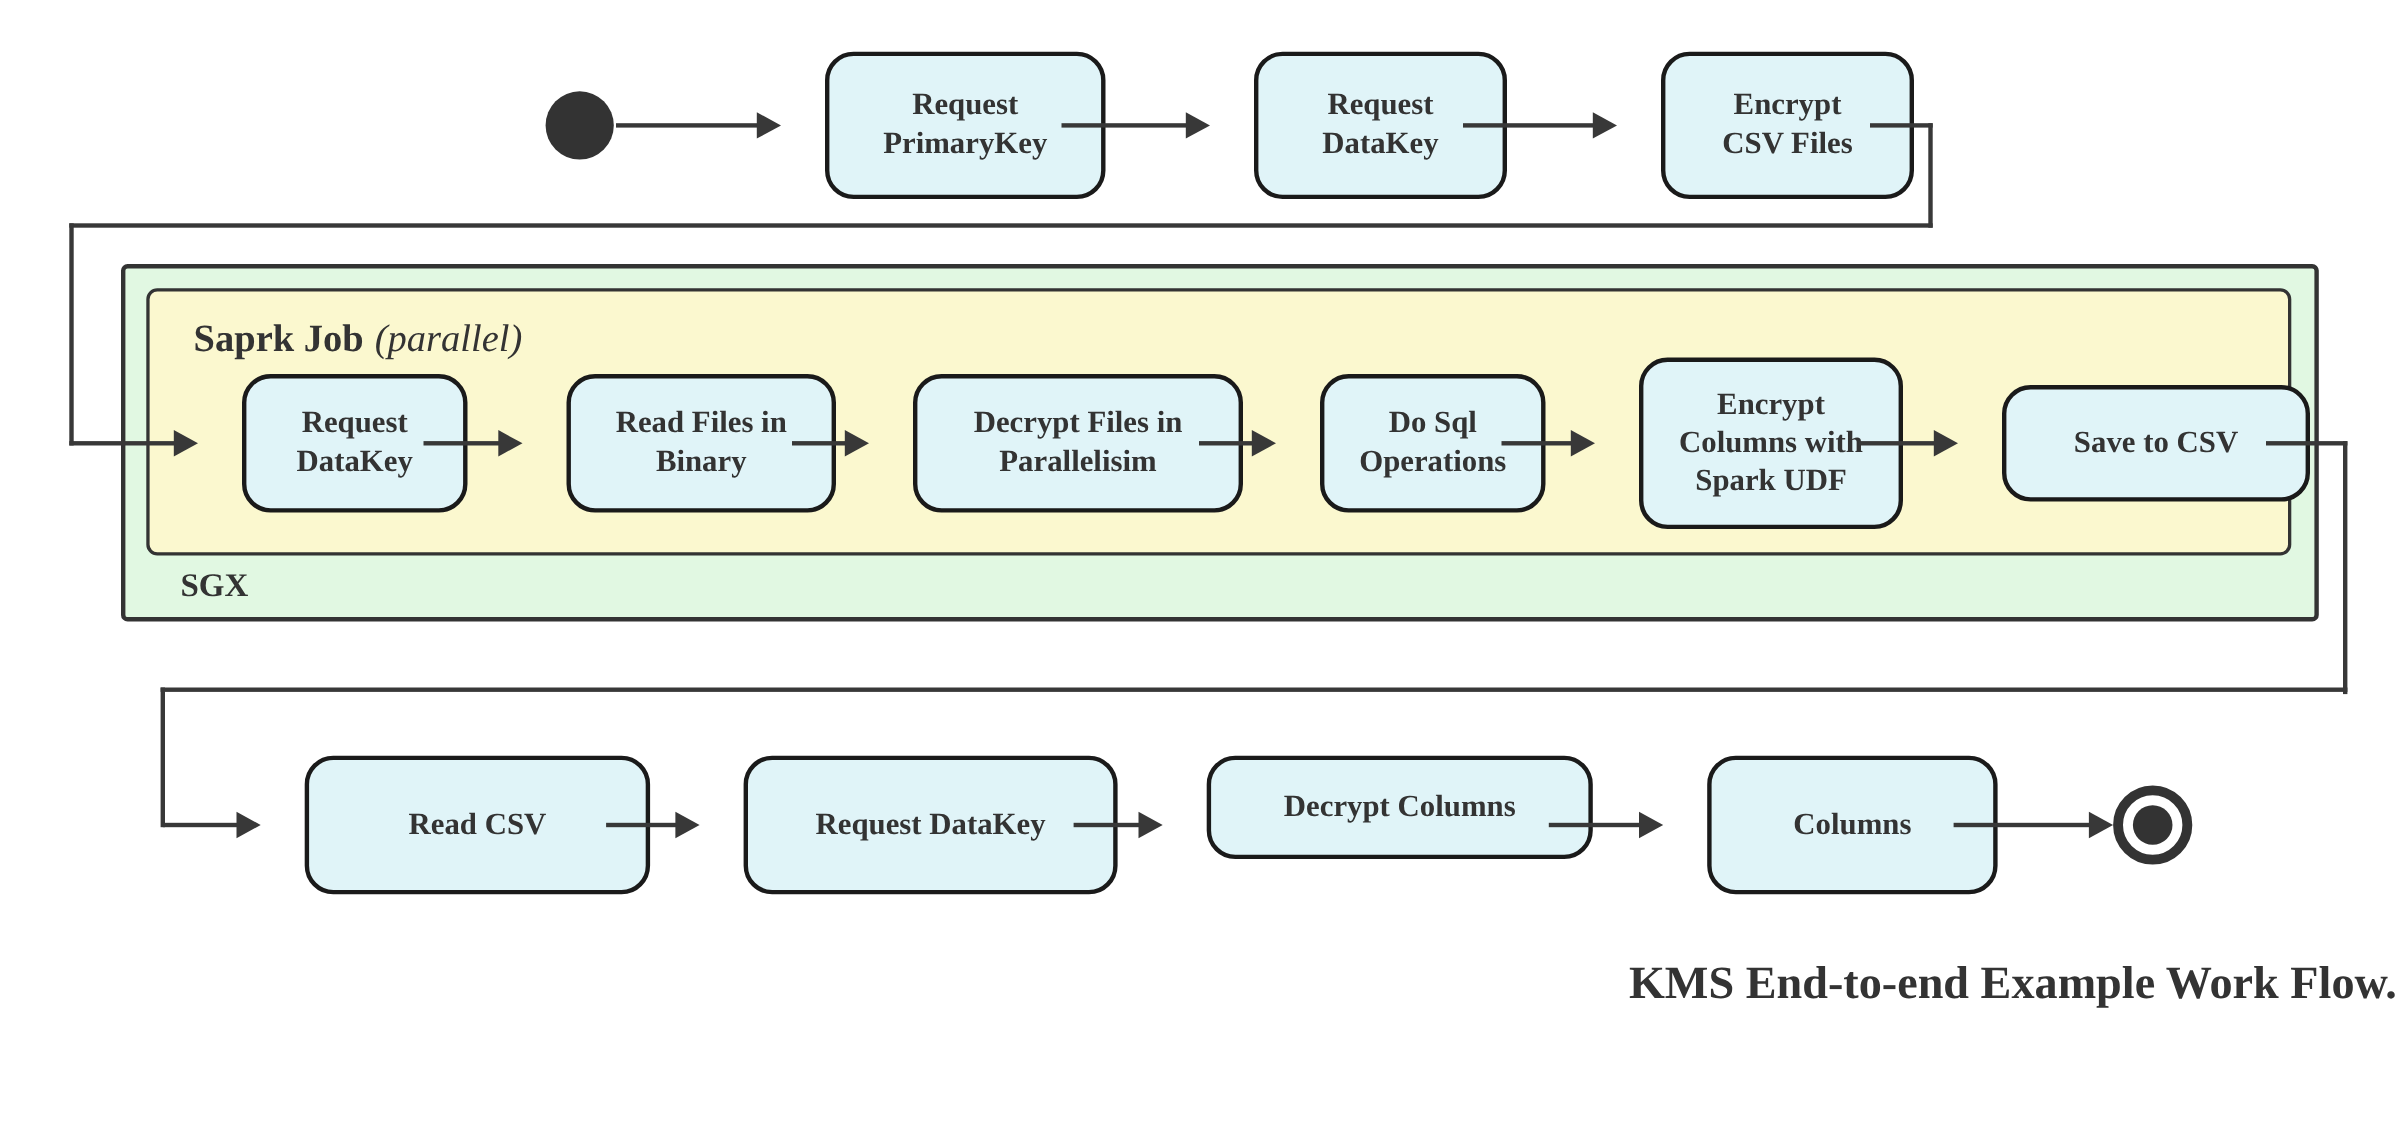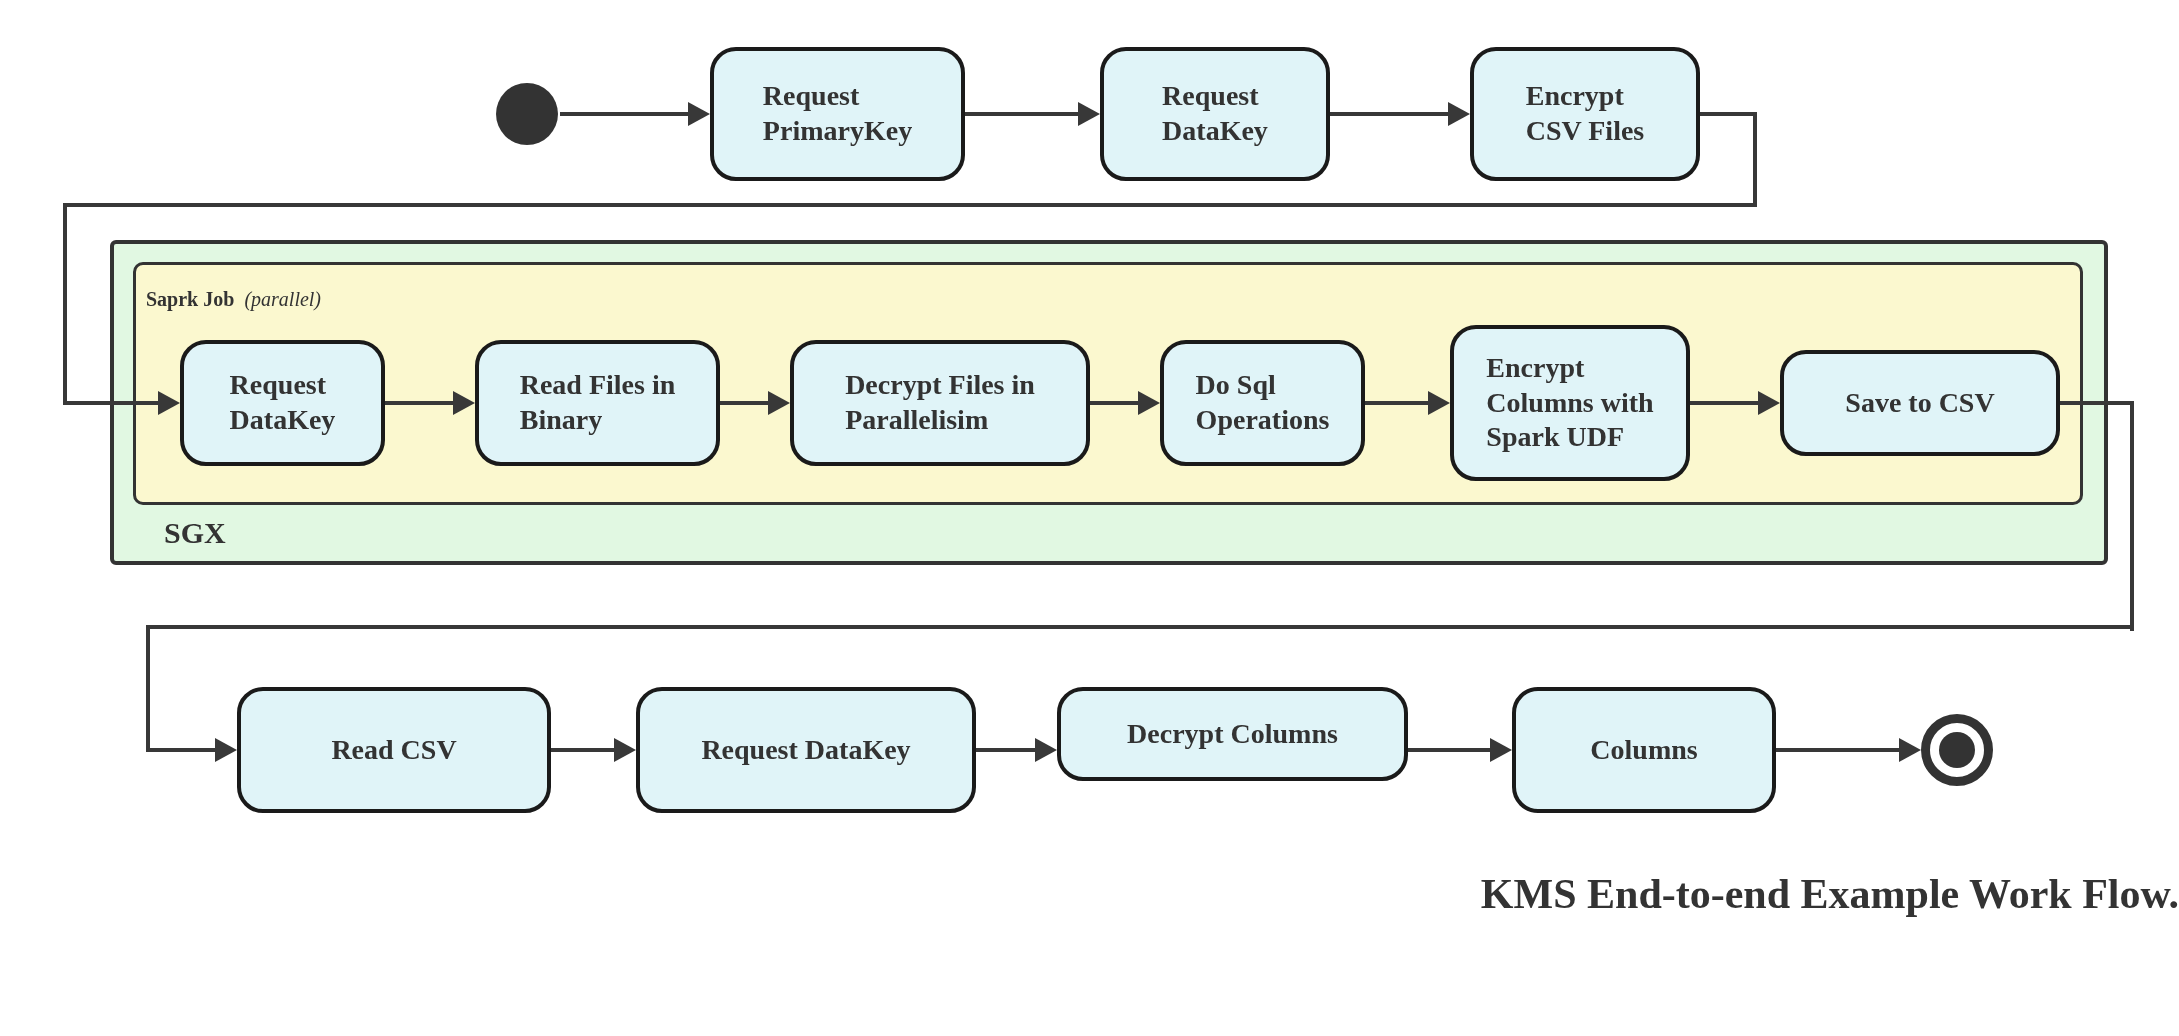--- a/index.html
+++ b/index.html
@@ -19,42 +19,42 @@
     left:133px;top:262px;width:1950px;height:243px;
     background:var(--spark_fill,#fbf8cf);
     border:3px solid #333;border-radius:10px;
   }
   .node{
     position:absolute;box-sizing:border-box;
     background:var(--node_fill,#e0f4f8);
     border:4px solid var(--node_border,#1a1a1a);
     border-radius:26px;
     display:flex;align-items:center;justify-content:center;
-    text-align:left;font-weight:bold;font-size:28px;line-height:1.24;
-    white-space:pre-line;color:var(--text,#333);
+    text-align:center;font-weight:bold;font-size:28px;line-height:1.24;
+    white-space:pre-line;color:var(--text,#333);margin-left:40px;
   }
   .hl{position:absolute;height:4px;background:var(--edge,#383838);}
   .vl{position:absolute;width:4px;background:var(--edge,#383838);}
   .ah{
     position:absolute;width:0;height:0;
     border-top:12px solid transparent;border-bottom:12px solid transparent;
     border-left:22px solid var(--edge,#383838);
   }
   .start-circle{
     position:absolute;left:496px;top:83px;width:62px;height:62px;
     border-radius:50%;background:#333;
   }
   .end-circle{
     position:absolute;left:1921px;top:714px;width:72px;height:72px;
     box-sizing:border-box;border:9px solid #333;border-radius:50%;
     display:flex;align-items:center;justify-content:center;background:#fff;
   }
   .end-dot{width:36px;height:36px;border-radius:50%;background:#333;}
   .group-title{
-    position:absolute;left:146px;top:288px;font-size:20px;color:var(--text,#333);
+    position:absolute;left:176px;top:288px;font-size:35px;color:var(--text,#333);
   }
   .group-title .bold{font-weight:bold;}
   .group-title .qual{font-style:italic;margin-left:10px;}
   .sgx-label{
     position:absolute;left:152px;top:516px;font-size:30px;font-weight:bold;
     color:var(--text,#333);
     margin-left:12px;
   }
   .caption{
     position:absolute;left:50px;top:870px;width:2129px;text-align:right;

